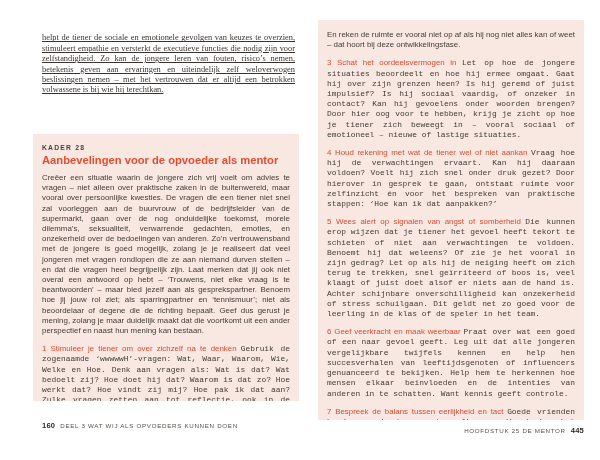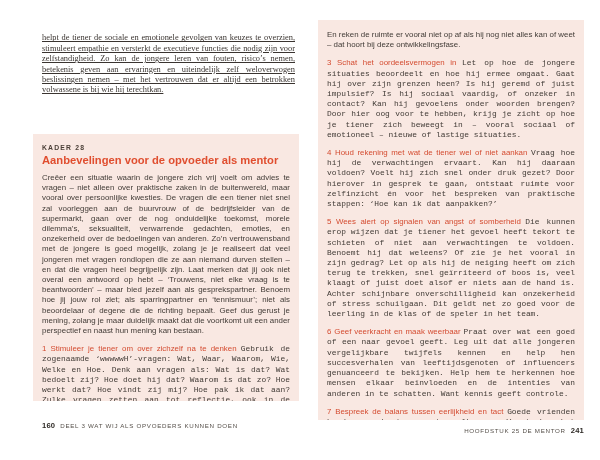--- a/index.html
+++ b/index.html
@@ -80,17 +80,17 @@
             <p class="item"><span class="item-num">5</span> <span class="item-heading">Wees alert op signalen van angst of somberheid</span> <span class="item-body">Die kunnen erop wijzen dat je tiener het gevoel heeft tekort te schieten of niet aan verwachtingen te voldoen. Benoemt hij dat weleens? Of zie je het vooral in zijn gedrag? Let op als hij de neiging heeft om zich terug te trekken, snel geïrriteerd of boos is, veel klaagt of juist doet alsof er niets aan de hand is. Achter schijnbare onverschilligheid kan onzekerheid of stress schuilgaan. Dit geldt net zo goed voor de leerling in de klas of de speler in het team.</span></p>
 
             <p class="item"><span class="item-num">6</span> <span class="item-heading">Geef veerkracht en maak weerbaar</span> <span class="item-body">Praat over wat een goed of een naar gevoel geeft. Leg uit dat alle jongeren vergelijkbare twijfels kennen en help hen succesverhalen van leeftijdsgenoten of influencers genuanceerd te bekijken. Help hem te herkennen hoe mensen elkaar beïnvloeden en de intenties van anderen in te schatten. Want kennis geeft controle.</span></p>
 
             <p class="item"><span class="item-num">7</span> <span class="item-heading">Bespreek de balans tussen eerlijkheid en tact</span> <span class="item-body">Goede vrienden houden rekening met elkaar. Versterk het oordeelsvermogen van je tiener door samen te verkennen hoe je eerlijk kunt zijn zónder anderen te kwetsen. Wat zeg je bijvoorbeeld als iemand vraagt: ‘Vind je mijn nieuwe kapsel eigenlijk wel mooi?’ Gebruik voorbeelden uit school of sport ‘Hoe zeg je tegen een klasgenoot of teamgenoot dat zijn gedrag je stoort, zonder de samenwerking te schaden? Zulke voorbeelden maken morele afwegingen concreet en oefenen het empathisch vermogen.</span></p>
           </div>
       </div>
     </div>
 
     <div class="footer footer-right">
-      <span>HOOFDSTUK 25   DE MENTOR</span><span class="footer-sep"></span><span class="page-num">241</span>
+      <span>HOOFDSTUK 25   DE MENTOR</span><span class="footer-sep"></span><span class="page-num">445</span>
     </div>
   </div>
 
 </div>
 
 </body></html>

